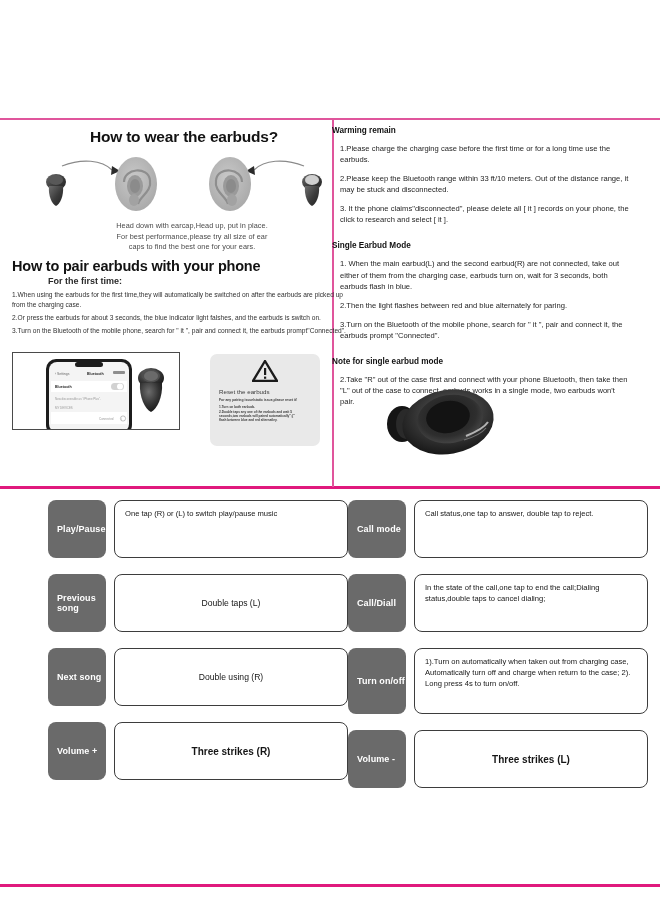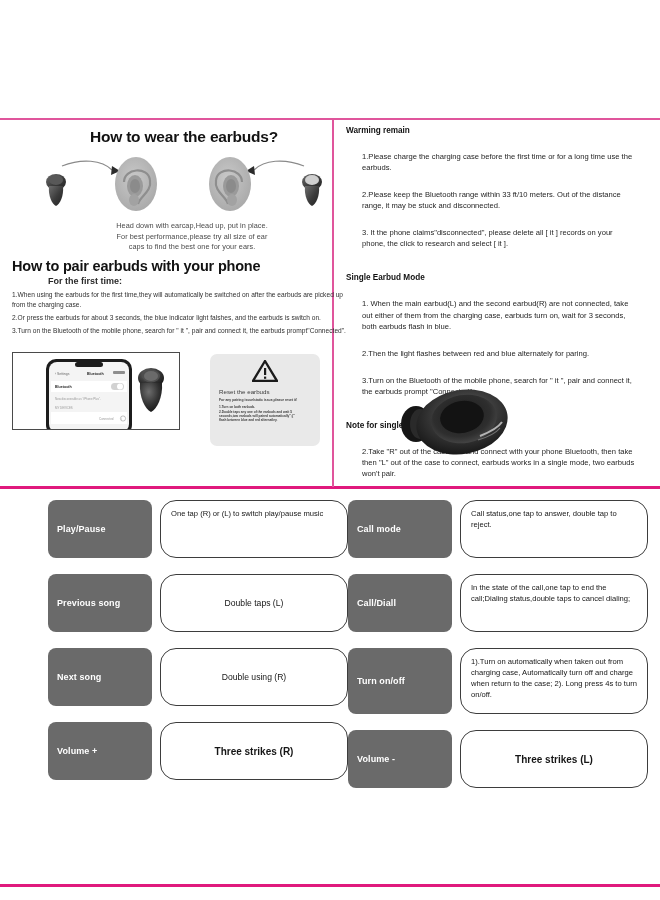--- a/index.html
+++ b/index.html
@@ -25,21 +25,21 @@
   .rule-v {
     position: absolute; width: 2px; background: #e0559c;
   }
   #rule-vert-top { left: 332px; top: 118px; height: 369px; }
 
   
   #col-left-top {
     position: absolute; left: 0; top: 120px; width: 368px; height: 366px;
   }
   #col-right-top {
-    position: absolute; left: 334px; top: 120px; width: 326px; height: 366px;
+    position: absolute; left: 320px; top: 120px; width: 326px; height: 366px;
   }
 
   .h1 {
     font-size: 15.5px; font-weight: bold; color: #121212;
     letter-spacing: -.2px;
   }
   #wear-title { text-align: center; margin: 8px 0 0 0; }
   #pair-title { margin: 5px 8px 2px 12px; font-size: 14.5px; }
   .h2 { font-size: 9px; font-weight: bold; color:#2a2a2a; margin-left:12px;padding-left:36px; }
 
@@ -54,21 +54,21 @@
 
   .body-txt {
     font-size: 6.6px; line-height: 1.52; color:#303030;
     margin: 4px 12px 0 12px; letter-spacing: .02px;
   }
   .body-txt p { margin: 0 0 3px 0; }
 
   
   #col-right-top .sect { margin: 0 8px 0 12px; }
   .r-head { font-size: 8.2px; font-weight: bold; color:#111; margin: 0 0 1px 0; }
-  .r-body { font-size: 7.6px; line-height: 1.46; color:#1e1e1e; margin: 16px; }
+  .r-body { font-size: 7.6px; line-height: 1.46; color:#1e1e1e; margin: 8px; }
   .gap { height: 8px; }
 
   
   #pics-row { position: absolute; left: 12px; top: 232px; width: 308px; height: 110px; }
   #phone-box {
     position: absolute; left: 0; top: 0; width: 168px; height: 78px;
     border: 1px solid #4a4a4a; background: #fff; overflow: hidden;
   }
   #reset-card {
     position: absolute; right: 0; top: 2px; width: 110px; height: 92px;
@@ -82,27 +82,27 @@
   #earbud-photo { position: absolute; left: 60px; top: 258px; width: 120px; height: 92px; }
 
   
   #table-area { position: absolute; left: 0; top: 492px; width: 660px; height: 392px; }
   .tbl-col { position: absolute; top: 8px; width: 300px; }
   #tbl-col-left  { left: 48px; }
   #tbl-col-right { left: 348px; }
 
   .t-row { display: flex; align-items: stretch; margin-bottom: 16px; height: 58px; }
   .t-key {
-    width: 104px; flex: none; background: #6a6a6a; border-radius: 8px;
+    width: 58px; flex: none; background: #6a6a6a; border-radius: 8px;
     color: #fff; font-size: 9px; font-weight: bold;
     display: flex; align-items: center; padding-left: 9px;
     letter-spacing: .1px;
   }
   .t-val {
-    flex: 1; margin-left: 8px; border: 1px solid #3d3d3d; border-radius: 16px;
+    flex: 1; margin-left: 8px; border: 1px solid #3d3d3d; border-radius: 8px;
     background: #fff; color:#161616; font-size: 8px; line-height: 1.5;
     display: flex; align-items: center; padding: 5px 10px;
   }
   .t-val.center { justify-content: center; font-size: 8.6px; }
   .t-val.big { justify-content: center; font-size: 10px; font-weight: 600; }
   .t-val.small { font-size: 7.6px; line-height: 1.45; align-items: flex-start; padding-top:7px; }
   .t-row.tall { height: 66px; }
 </style>
 </head>
 <body>

